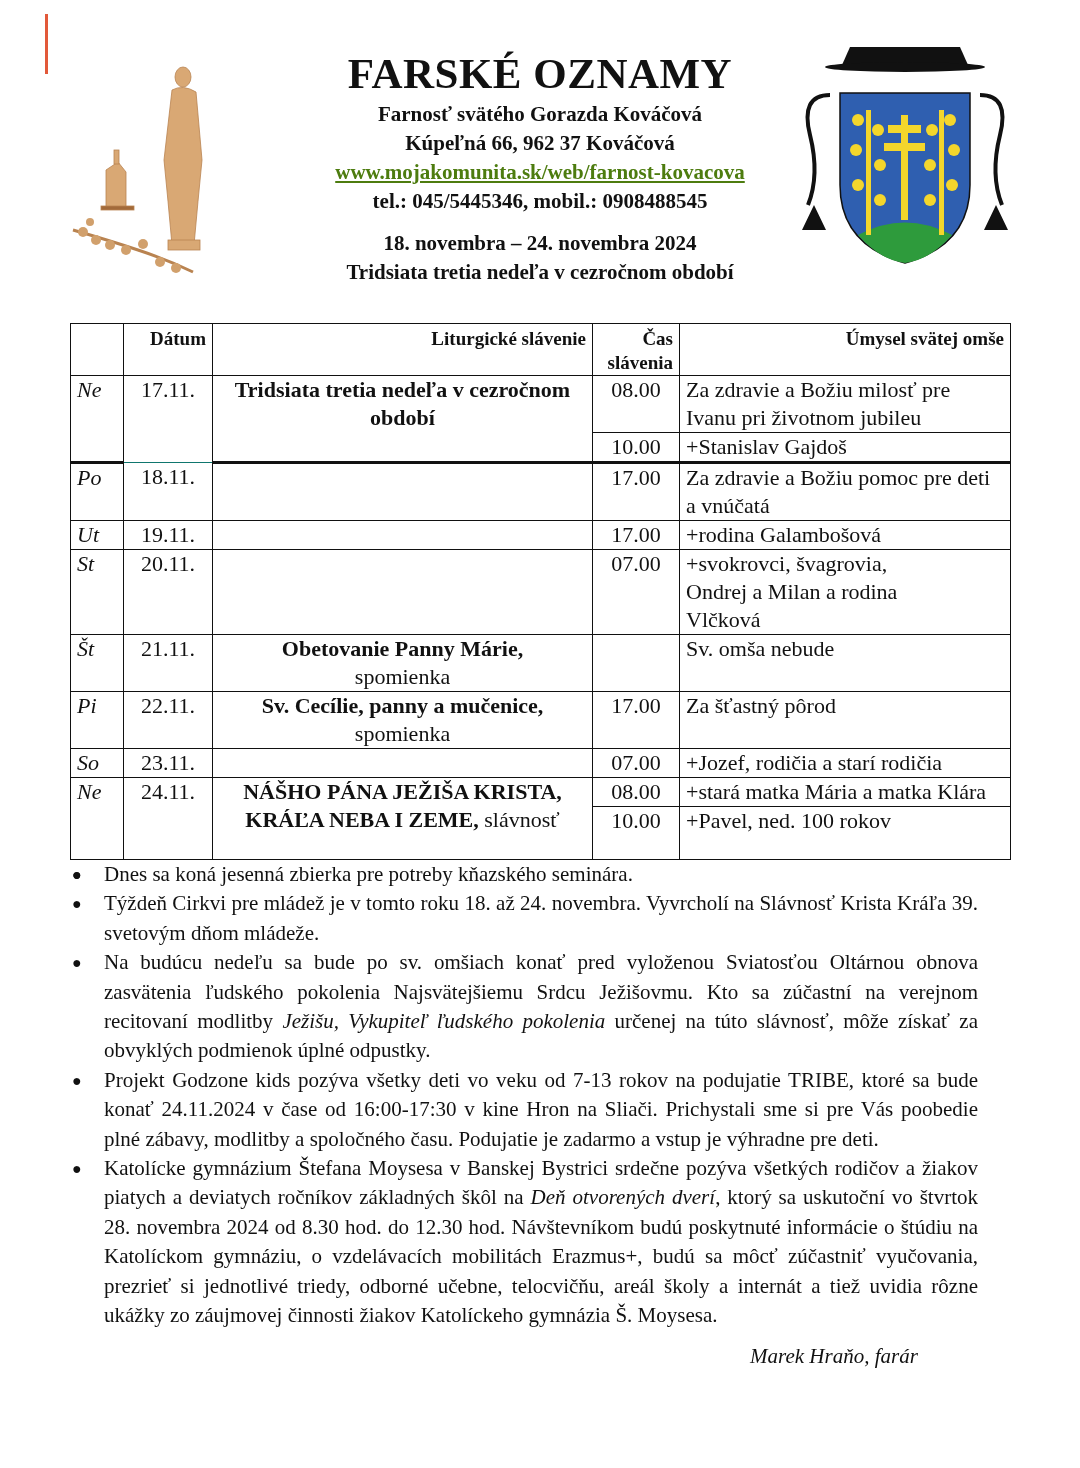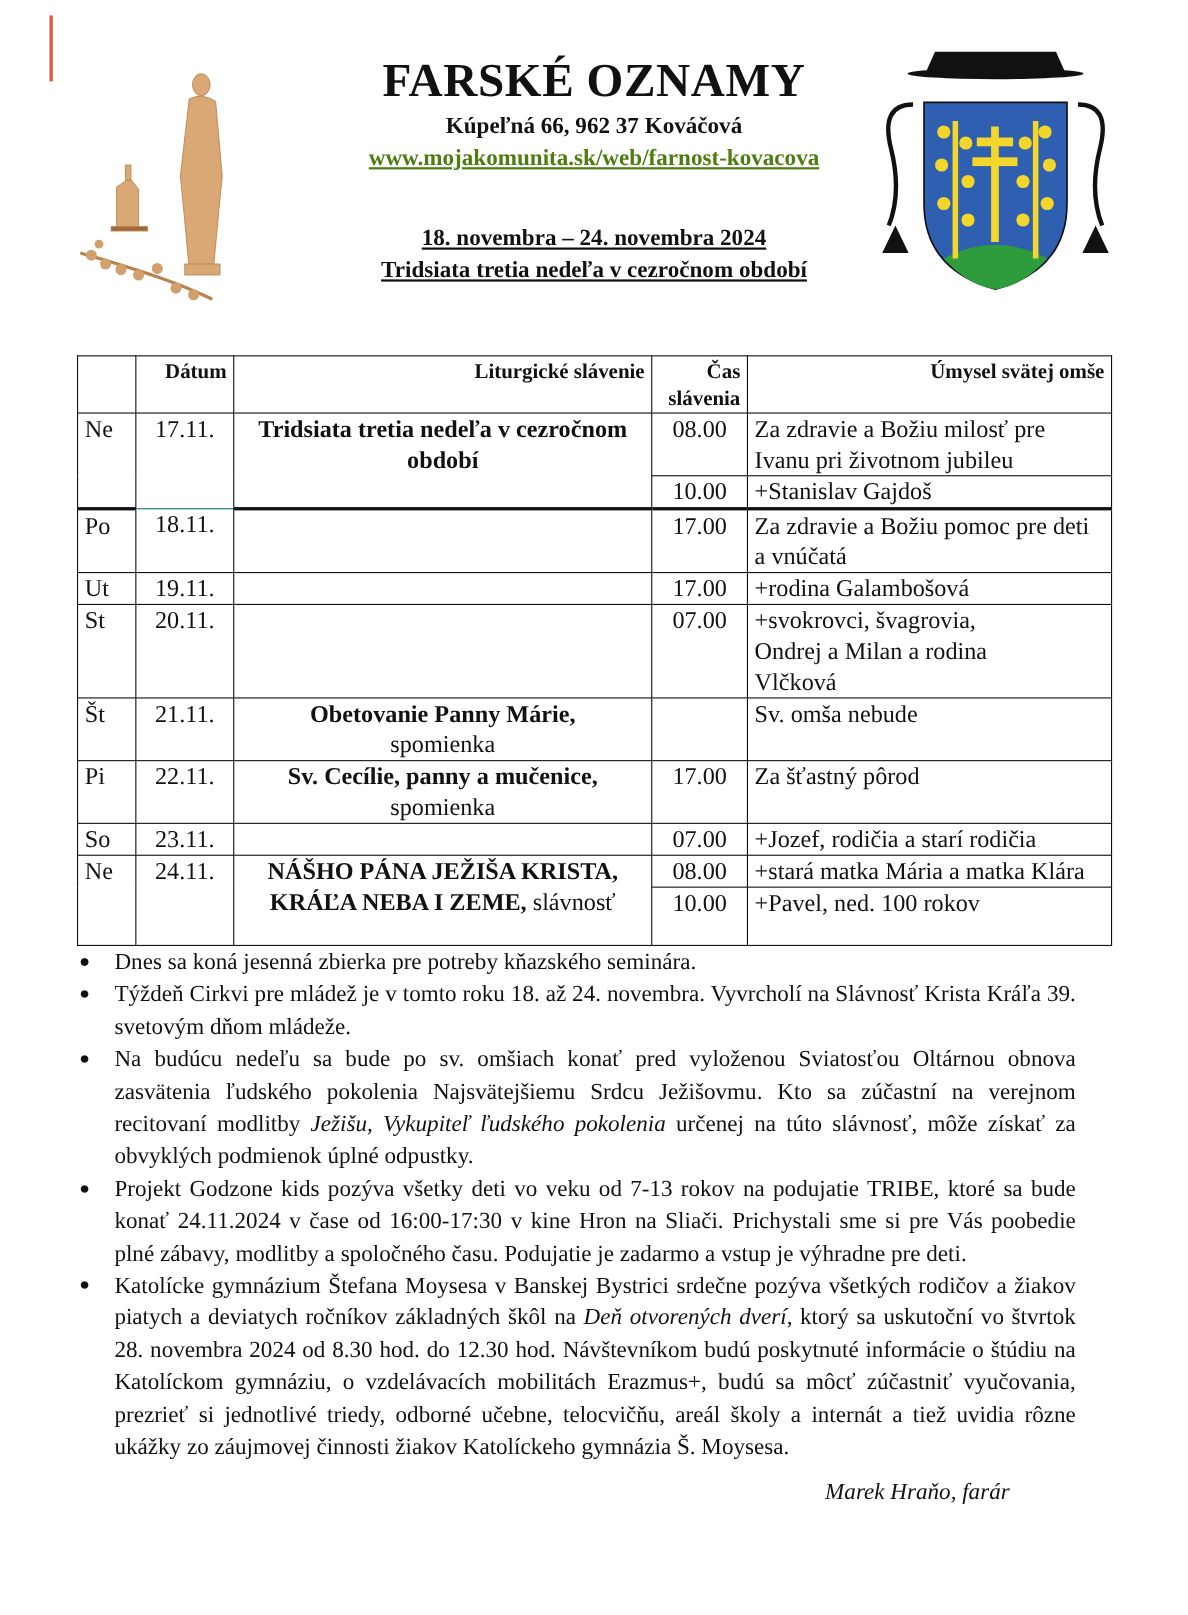--- a/index.html
+++ b/index.html
@@ -5,25 +5,25 @@
   html, body { margin:0; padding:0; background:#fff; }
   body { width:1080px; height:1468px; position:relative; overflow:hidden;
          font-family:"Liberation Serif", "DejaVu Serif", serif; color:#111; }
   .marker { position:absolute; left:45px; top:14px; width:3px; height:60px; background:#e2593a; }
   .statue { position:absolute; left:68px; top:50px; width:140px; height:225px; }
   .crest { position:absolute; left:800px; top:35px; width:210px; height:235px; }
   .header { position:absolute; left:280px; top:48px; width:520px; text-align:center; font-weight:bold; }
   .title { font-size:43px; line-height:52px; letter-spacing:0.5px; }
   .hline { font-size:21px; line-height:29px; }
   .link { color:#4d7c0f; text-decoration:underline; }
-  .week { margin-top:44px; font-size:21px; line-height:29px;text-decoration:underline; }
+  .week { margin-top:13px; font-size:21px; line-height:29px; }
   table.sched { position:absolute; left:70px; top:323px; width:941px; border-collapse:collapse; font-size:22px; }
   table.sched td, table.sched th { border:1.3px solid #111; vertical-align:top; padding:0 6px; line-height:28px; }
   table.sched th { font-size:19px; font-weight:bold; line-height:24px; text-align:right; padding-top:3px; }
-  .c-day { width:40px; text-align:left; }
+  .c-day { width:40px; text-align:left;font-style:italic; }
   .c-date { width:76px; text-align:center; }
   .c-lit { width:301px; text-align:center; }
   .c-time { width:74px; text-align:center; }
   .c-int { text-align:left; }
   .b { font-weight:bold; }
   tr.thick td { border-bottom:3px solid #111; }
   .notes { position:absolute; left:70px; top:860px; width:908px; font-size:21px; line-height:29.4px; }
   .notes ul { margin:0; padding:0; list-style:none; }
   .notes li { position:relative; padding-left:34px; text-align:justify; margin-bottom:0; }
   .notes li .bullet { position:absolute; left:2px; top:0; font-size:16px; }
@@ -51,22 +51,24 @@
     <circle cx="58" cy="200" r="5"></circle>
       <circle cx="75" cy="194" r="5"></circle>
       <circle cx="92" cy="212" r="5"></circle>
     <circle cx="22" cy="172" r="4"></circle>
       <circle cx="108" cy="218" r="5"></circle>
   </g>
 </svg>
 
 <div class="header">
   <div class="title">FARSKÉ OZNAMY</div>
+  <div class="hline">Farnosť svätého Gorazda Kováčová</div>
   <div class="hline">Kúpeľná 66, 962 37 Kováčová</div>
   <div class="hline"><span class="link">www.mojakomunita.sk/web/farnost-kovacova</span></div>
+  <div class="hline">tel.: 045/5445346, mobil.: 0908488545</div>
   <div class="week">
     <div>18. novembra – 24. novembra 2024</div>
     <div>Tridsiata tretia nedeľa v cezročnom období</div>
   </div>
 </div>
 
 <svg class="crest" viewBox="0 0 210 235">
   <path d="M50 12 L160 12 L168 30 L42 30 Z" fill="#111"></path>
   <ellipse cx="105" cy="32" rx="80" ry="5" fill="#111"></ellipse>
   <path d="M30 60 Q0 60 10 100 Q20 140 8 170 M180 60 Q210 60 200 100 Q190 140 202 170" stroke="#111" stroke-width="4" fill="none"></path>

